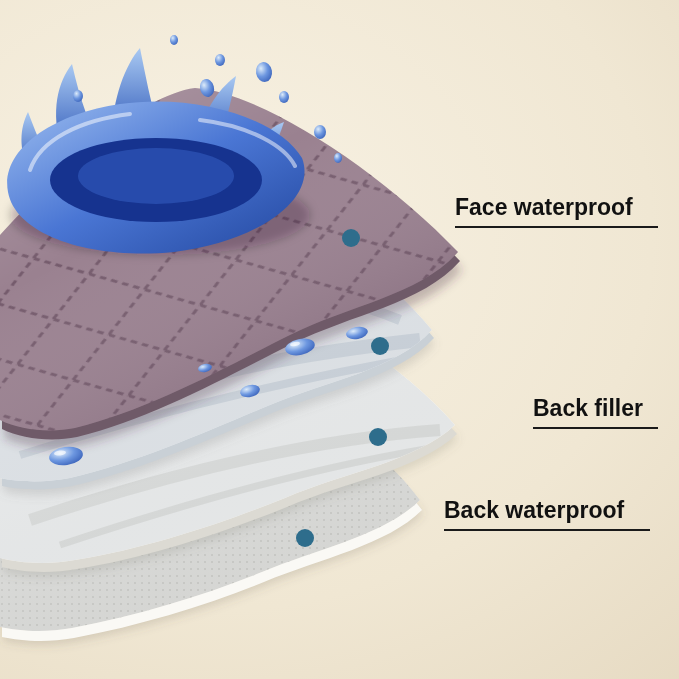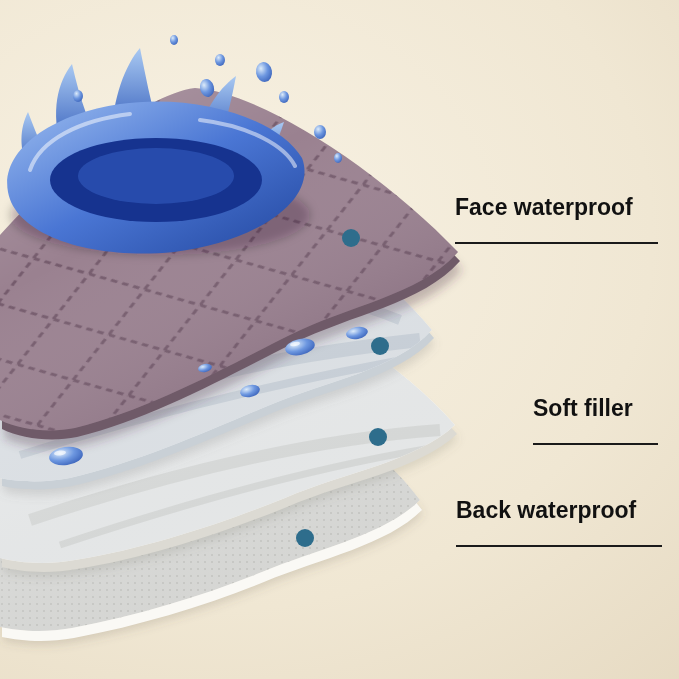--- a/index.html
+++ b/index.html
@@ -34,21 +34,21 @@
   .drop  { fill:url(#dropGrad); }
   .drop-hl { fill:rgba(255,255,255,.65); }
 
   .streak  { stroke:#b9c6d2; fill:none; opacity:.5; }
   .fstreak { stroke:#cfcec8; fill:none; opacity:.45; }
 
   
   .callout {
     position:absolute;
     border-bottom:2px solid var(--line);
-    padding-bottom:21px;
+    padding-bottom:5px;
     color:var(--text);
     font-size:23px;
     font-weight:600;
     white-space:nowrap;
   }
   .dot {
     position:absolute;
     width:18px; height:18px;
     border-radius:50%;
     background:var(--dot);
@@ -199,22 +199,22 @@
   </svg>
 
   <div class="callout" style="left:455px; top:194px; width:203px">
     <span>Face waterproof</span>
   </div>
   <div class="dot" style="left:342px; top:229px"></div>
 
   <div class="dot" style="left:371px; top:337px"></div>
 
   <div class="callout" style="left:533px; top:395px; width:125px">
-    <span>Soft filler</span>
+    <span>Back filler</span>
   </div>
   <div class="dot" style="left:369px; top:428px"></div>
 
-  <div class="callout" style="left:456px; top:497px; width:206px">
+  <div class="callout" style="left:444px; top:497px; width:206px">
     <span>Back waterproof</span>
   </div>
   <div class="dot" style="left:296px; top:529px"></div>
 
 </div>
 
 </body></html>

